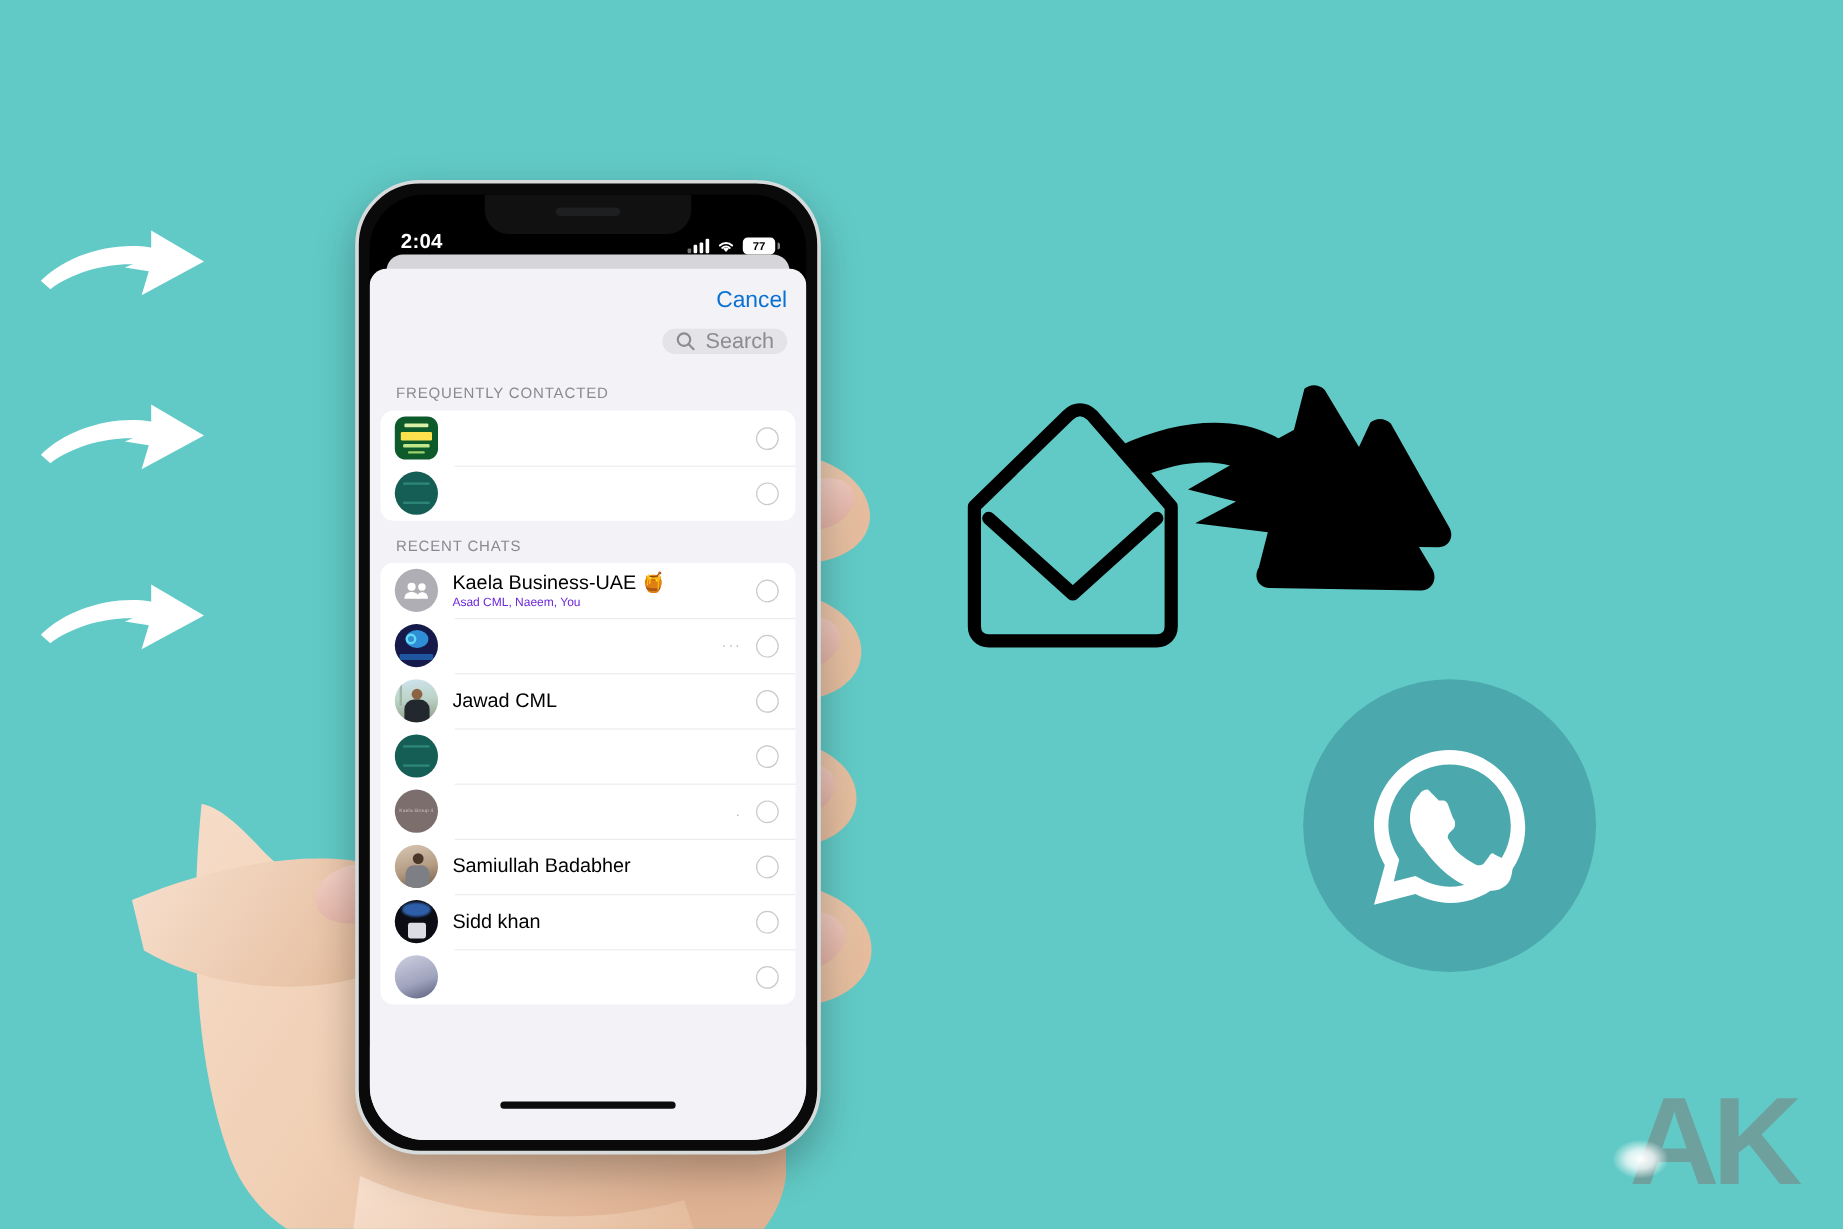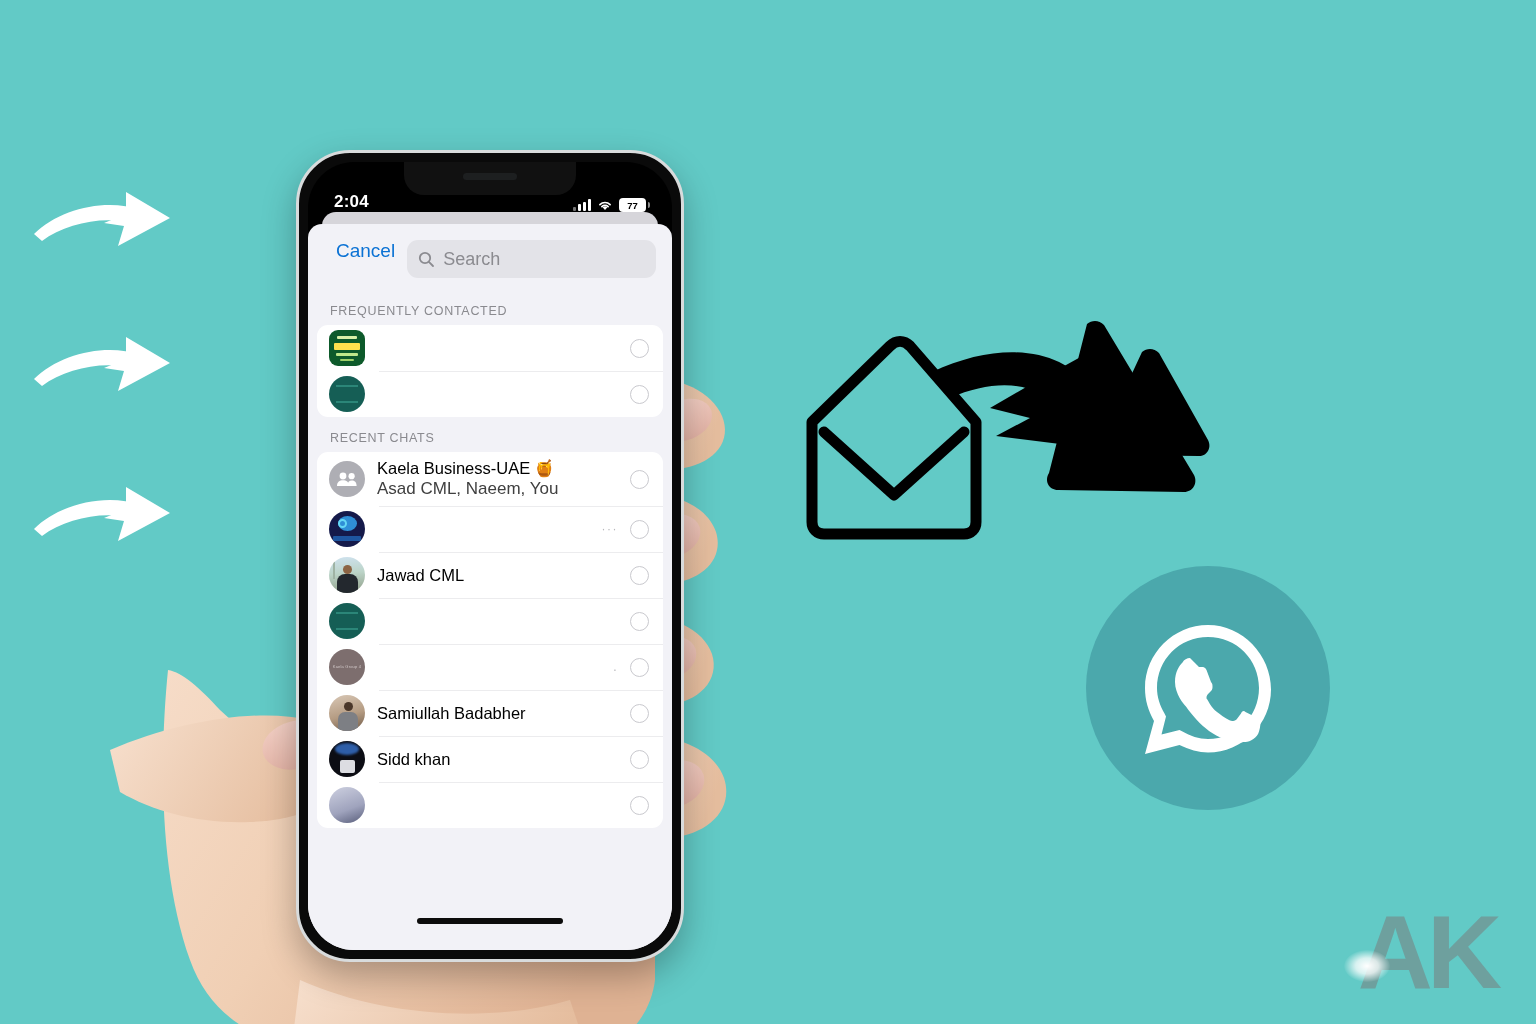--- a/index.html
+++ b/index.html
@@ -116,22 +116,23 @@
   #sheet {
     position:absolute; left:0; right:0; top:62px; bottom:0;
     background:#f2f2f7;
     border-radius:14px 14px 0 0;
     overflow:hidden;
     z-index:6;
   }
 
   
   #search-header {
-    display:flex; align-items:flex-start; gap:12px;
-    padding:16px 16px 12px 28px;
+    display:flex; align-items:flex-end; gap:12px;
+    padding:16px 16px 12px 11px;
+    flex-direction:column;
   }
   #cancel-button {
     color:#0b72d4; font-size:19px; background:none; border:none;
     cursor:pointer; font-family:inherit; white-space:nowrap;
     padding:0;
   }
   #search-field {
     flex:1; height:38px; background:#e3e3e8; border-radius:11px;
     display:flex; align-items:center; gap:8px; padding:0 11px;
   }
@@ -163,21 +164,21 @@
     width:36px; height:36px; border-radius:50%;
     flex:none; overflow:hidden; position:relative;
     display:flex; align-items:center; justify-content:center;
   }
   .row-text { flex:1; min-width:0; padding:7px 0; }
   .row-title {
     font-size:16.5px; color:#000; font-weight:500;
     white-space:nowrap; overflow:hidden; text-overflow:ellipsis;
   }
   .row-sub {
-    font-size:17px; color:#404040; margin-top:1px;
+    font-size:10px; color:#6d28d9; margin-top:1px;
     white-space:nowrap; overflow:hidden; text-overflow:ellipsis;
   }
   .row-dots {
     font-size:12px; color:#b8b8bc; text-align:right;
     letter-spacing:1.5px; line-height:1;
   }
   .select-circle {
     width:19px; height:19px; border-radius:50%;
     border:1.4px solid #c9c9ce; flex:none; background:#fff;
   }

